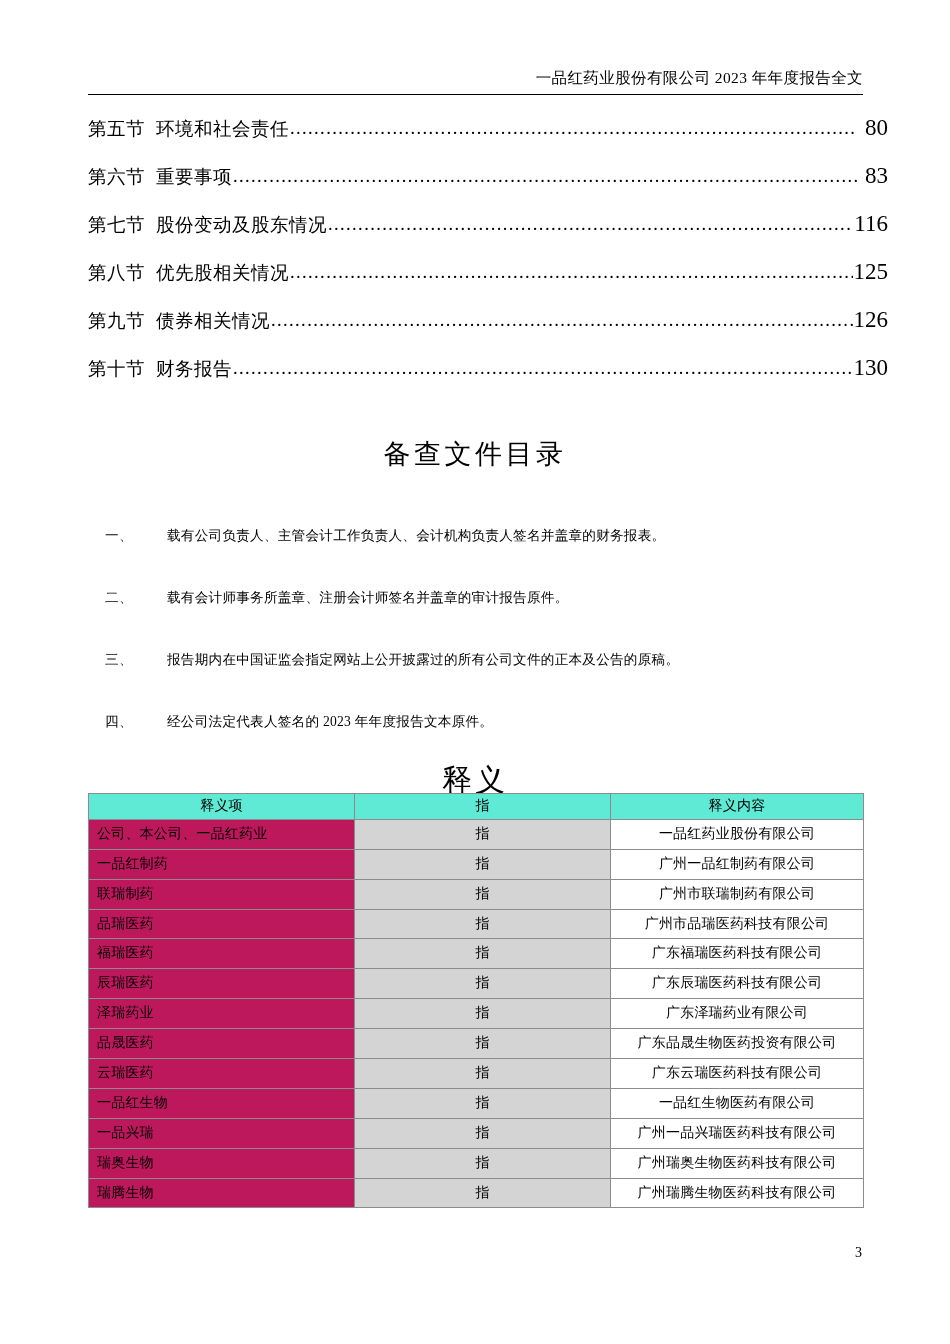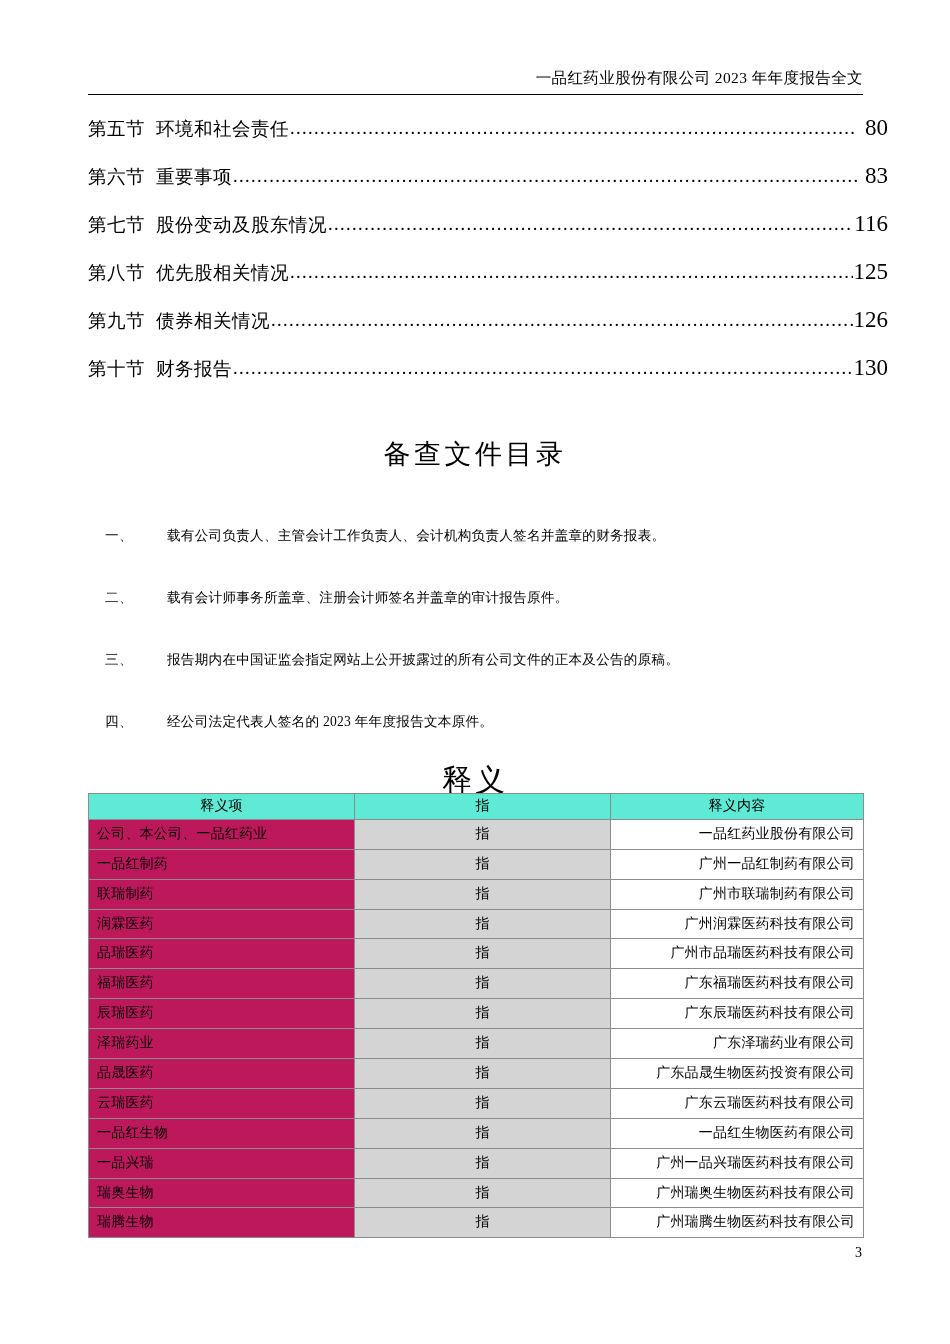--- a/index.html
+++ b/index.html
@@ -146,21 +146,21 @@
   .shiyi-table tbody td.col-term {
     background: #be185d;
     text-align: left;
   }
   .shiyi-table tbody td.col-zhi {
     background: #d4d4d4;
     text-align: center;
   }
   .shiyi-table tbody td.col-def {
     background: #ffffff;
-    text-align: right;
+    text-align: center;
   }
   .term-latin {
     font-family: "Liberation Mono", "DejaVu Sans Mono", monospace;
     font-size: 12.4px;
     line-height: 1.45;
     letter-spacing: 0.1px;
     display: block;
   }
 
   
@@ -272,25 +272,20 @@
           <td class="col-term">一品红制药</td>
           <td class="col-zhi">指</td>
           <td class="col-def">广州一品红制药有限公司</td>
         </tr>
         <tr>
           <td class="col-term">联瑞制药</td>
           <td class="col-zhi">指</td>
           <td class="col-def">广州市联瑞制药有限公司</td>
         </tr>
         <tr>
-          <td class="col-term">润霖医药</td>
-          <td class="col-zhi">指</td>
-          <td class="col-def">广州润霖医药科技有限公司</td>
-        </tr>
-        <tr>
           <td class="col-term">品瑞医药</td>
           <td class="col-zhi">指</td>
           <td class="col-def">广州市品瑞医药科技有限公司</td>
         </tr>
         <tr>
           <td class="col-term">福瑞医药</td>
           <td class="col-zhi">指</td>
           <td class="col-def">广东福瑞医药科技有限公司</td>
         </tr>
         <tr>

